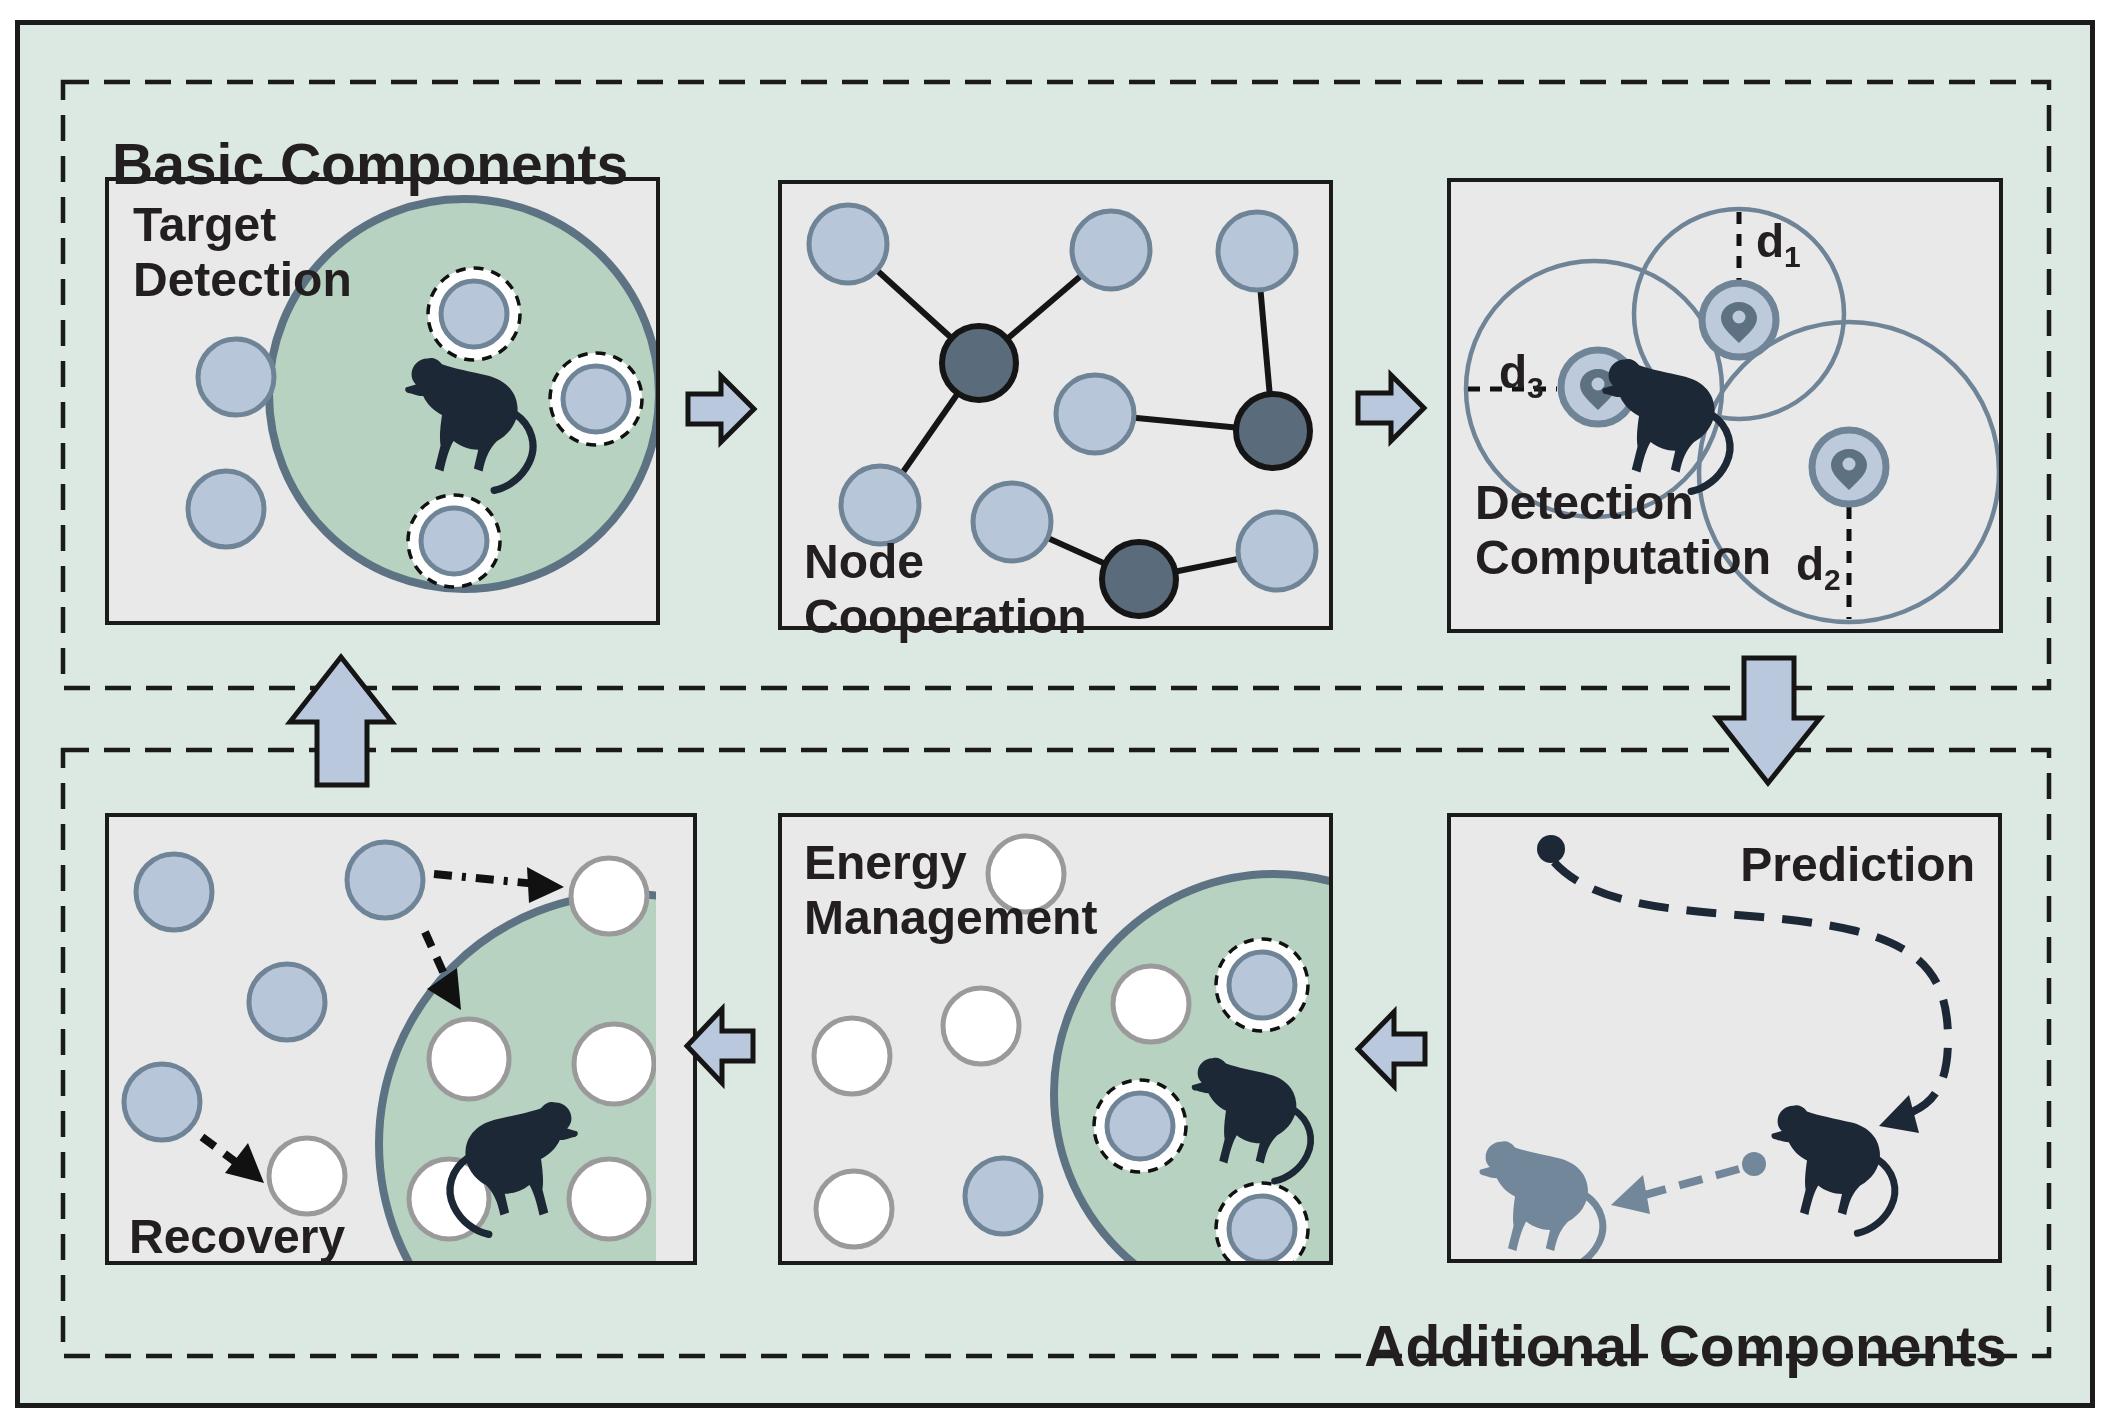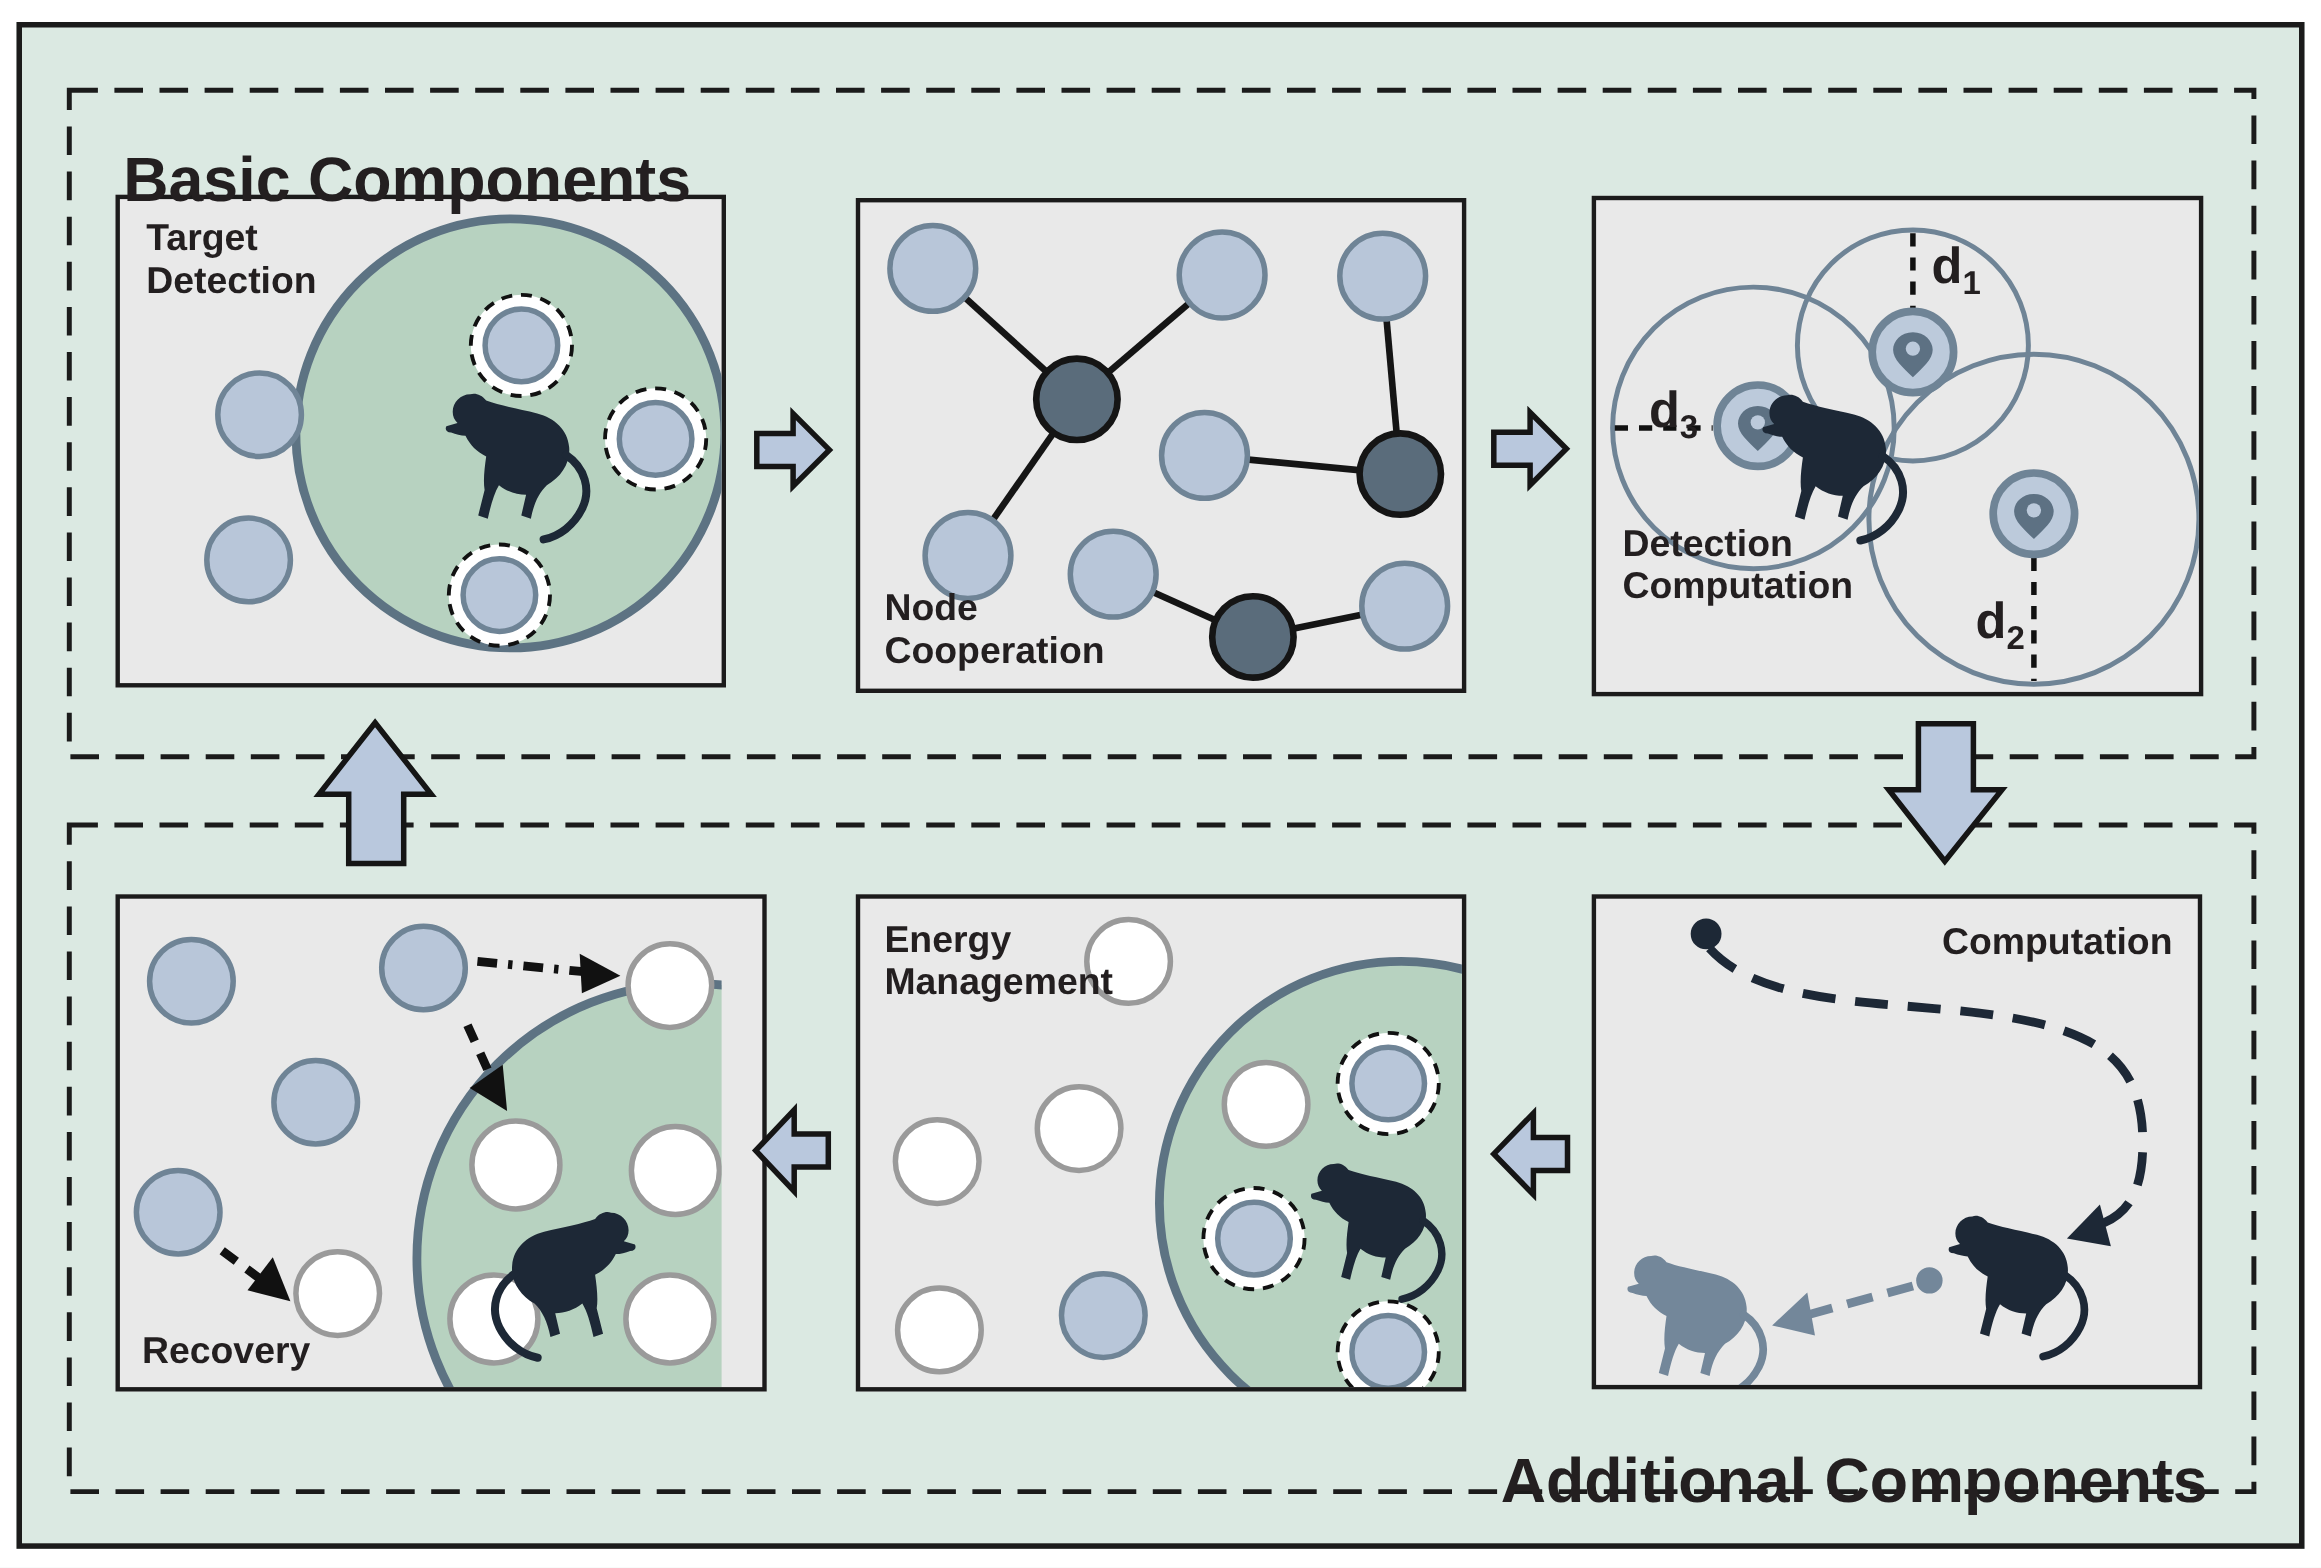--- a/index.html
+++ b/index.html
@@ -2,21 +2,21 @@
 <html><head>
 <meta charset="utf-8">
 <style>
   html,body{margin:0;padding:0;background:#ffffff;}
   #canvas{position:relative;width:2110px;height:1425px;background:#ffffff;overflow:hidden;
           font-family:"Liberation Sans",sans-serif;}
   #outer-box{position:absolute;left:15px;top:20px;width:2070px;height:1378px;
              background:#dbe9e2;border:5px solid #1b1b1b;}
   .panel{position:absolute;background:#e9e9e9;border:4px solid #1b1b1b;z-index:3;}
   .panel svg{position:absolute;left:0;top:0;}
-  .ptitle{position:absolute;font-weight:bold;font-size:34px;line-height:1.15;color:#231f20;z-index:8;}
+  .ptitle{position:absolute;font-weight:bold;font-size:48px;line-height:1.15;color:#231f20;z-index:8;}
   .stitle{position:absolute;font-weight:bold;font-size:57px;color:#231f20;z-index:8;margin-top:28px;}
   .dlabel{position:absolute;font-weight:bold;font-size:46px;color:#231f20;z-index:8;}
   .dlabel sub{font-size:30px;line-height:0;}
   #overlay{position:absolute;left:0;top:0;z-index:5;pointer-events:none;}
 </style>
 </head>
 <body>
 
 <div id="canvas">
   <div id="outer-box"></div>
@@ -235,21 +235,21 @@
       <g transform="translate(300,272) scale(1.40)">
         <path fill="#1d2836" d="M30 12 C24 12 19 17 19 23 C19 26 20 28 22 30 L15 32 C14 34 15 36 18 36 C21 37 24 38 27 38 C30 44 34 48 40 51 C39 58 38 66 39 72 L35 88 L41 90 C43 81 45 74 48 69 C53 73 59 75 65 75 L62 88 L68 90 C70 80 73 74 78 69 C87 64 93 55 92 45 C91 34 83 27 72 24 C60 21 48 19 40 16 C37 12 33 11 30 12 Z"></path>
         <path fill="none" stroke="#1d2836" stroke-width="5" stroke-linecap="round" d="M90 50 C102 58 106 72 100 84 C95 94 86 101 76 103"></path>
       </g>
 
       <g transform="translate(8,308) scale(1.40)">
         <path fill="#73879a" d="M30 12 C24 12 19 17 19 23 C19 26 20 28 22 30 L15 32 C14 34 15 36 18 36 C21 37 24 38 27 38 C30 44 34 48 40 51 C39 58 38 66 39 72 L35 88 L41 90 C43 81 45 74 48 69 C53 73 59 75 65 75 L62 88 L68 90 C70 80 73 74 78 69 C87 64 93 55 92 45 C91 34 83 27 72 24 C60 21 48 19 40 16 C37 12 33 11 30 12 Z"></path>
         <path fill="none" stroke="#73879a" stroke-width="5" stroke-linecap="round" d="M90 50 C102 58 106 72 100 84 C95 94 86 101 76 103"></path>
       </g>
     </svg>
-    <div class="ptitle" style="left:0;top:20px;width:524px;text-align:right;">Computation</div>
+    <div class="ptitle" style="left:0;top:20px;width:524px;text-align:right;">Prediction</div>
   </div>
 
   <svg id="overlay" width="2110" height="1425" viewBox="0 0 2110 1425">
     <rect x="63" y="82" width="1986" height="606" fill="none" stroke="#1b1b1b" stroke-width="4.5" stroke-dasharray="26 15"></rect>
     <rect x="63" y="750" width="1986" height="606" fill="none" stroke="#1b1b1b" stroke-width="4.5" stroke-dasharray="26 15"></rect>
     <g fill="#b9c8dd" stroke="#151515" stroke-width="5" stroke-linejoin="miter">
       <polygon points="688,394 721,394 721,376 754,409 721,442 721,424 688,424"></polygon>
       <polygon points="1358,393 1391,393 1391,375 1424,408 1391,441 1391,423 1358,423"></polygon>
       <polygon points="1744,658 1794,658 1794,718 1820,718 1768,783 1717,718 1744,718"></polygon>
       <polygon points="317,785 317,722 290,722 341,657 392,722 367,722 367,785"></polygon>

